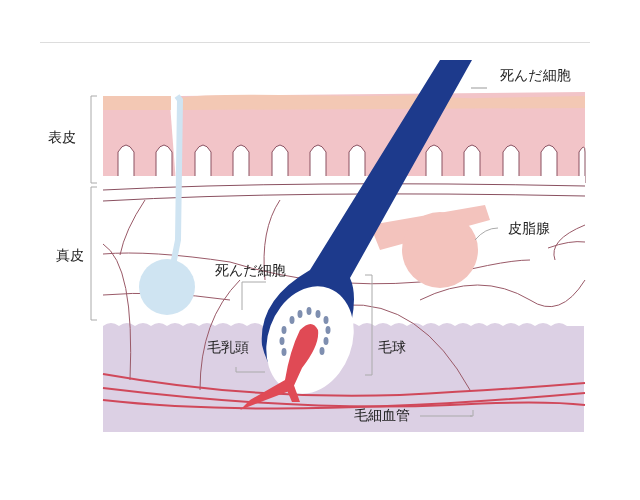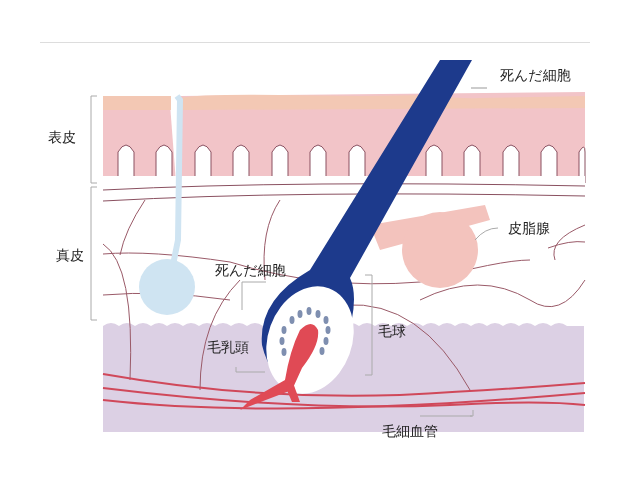--- a/index.html
+++ b/index.html
@@ -103,14 +103,14 @@
     <path d="M420 416 L472 416"></path>
   </g>
 </svg>
 
 <div class="lbl" style="left:48px; top:130px;text-align:right;">表皮</div>
 <div class="lbl" style="left:56px; top:248px;">真皮</div>
 <div class="lbl" style="left:500px; top:68px;">死んだ細胞</div>
 <div class="lbl" style="left:508px; top:222px;font-family:Liberation Mono, monospace;">皮脂腺</div>
 <div class="lbl" style="left:215px; top:263px;">死んだ細胞</div>
 <div class="lbl" style="left:207px; top:340px;">毛乳頭</div>
-<div class="lbl" style="left:378px; top:324px;">毛球</div>
-<div class="lbl" style="left:354px; top:424px;margin-left:28px;">毛細血管</div>
+<div class="lbl" style="left:378px; top:340px;">毛球</div>
+<div class="lbl" style="left:354px; top:408px;">毛細血管</div>
 
 </body></html>

